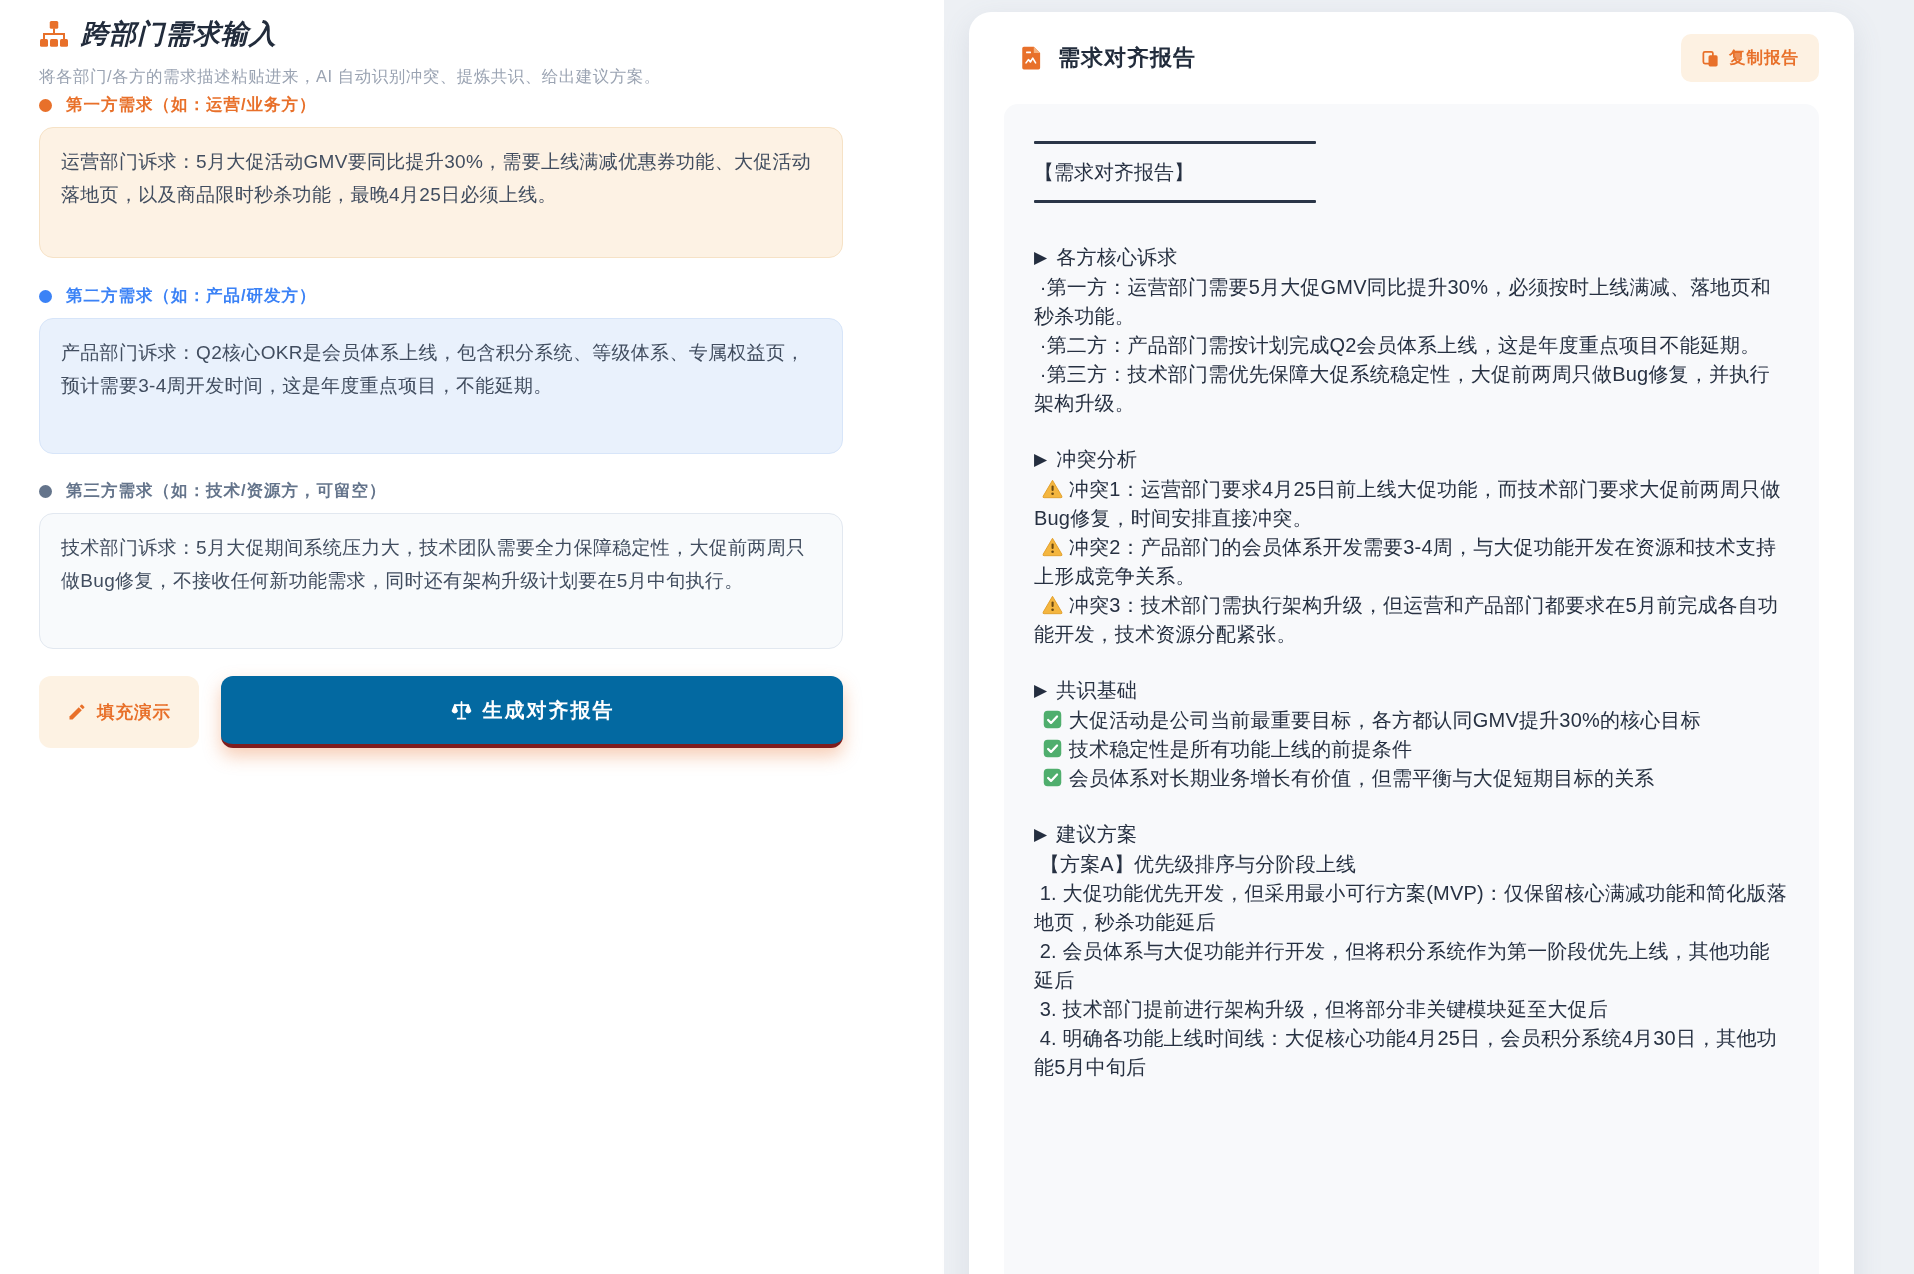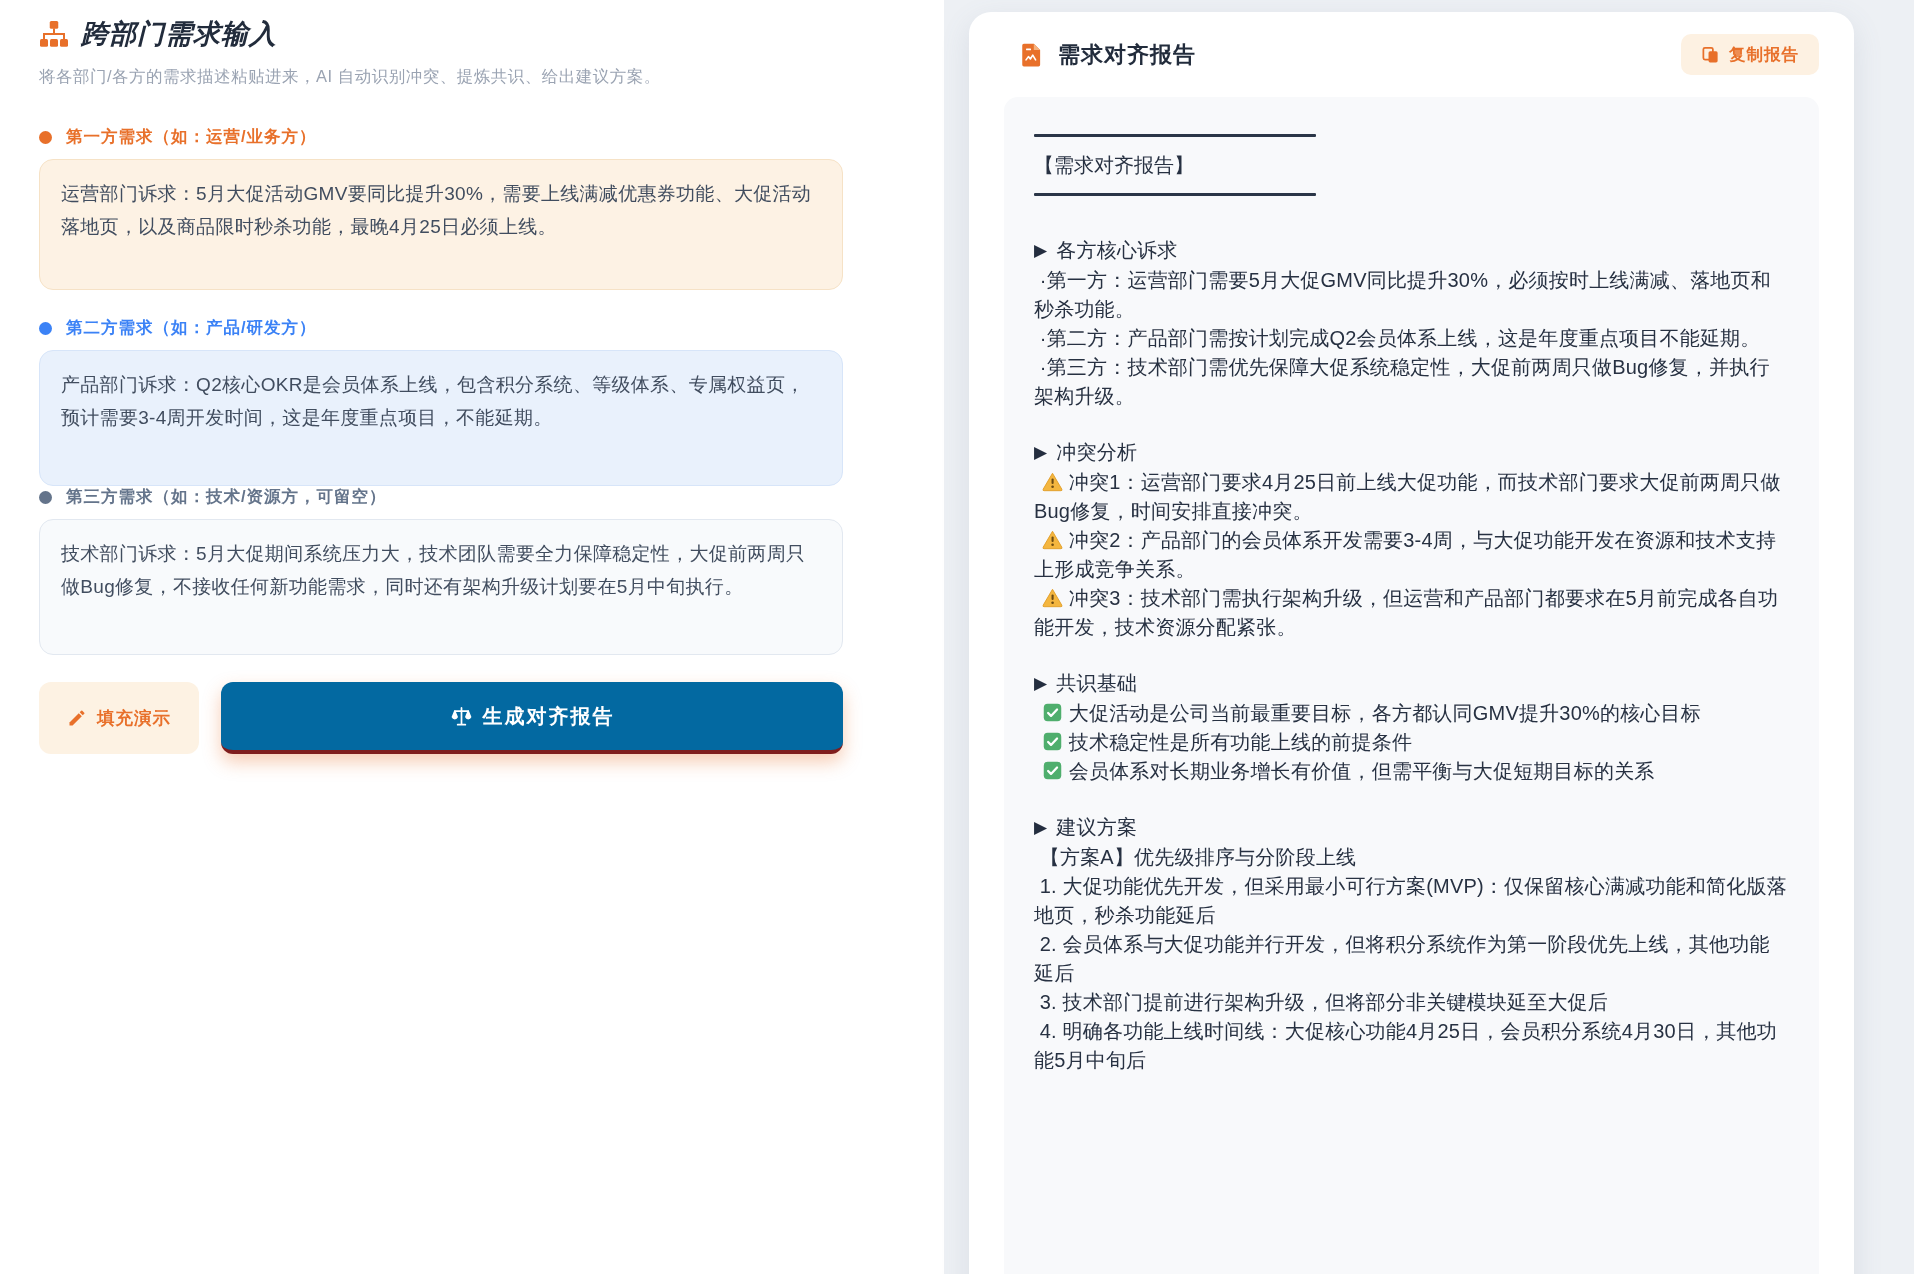--- a/index.html
+++ b/index.html
@@ -11,23 +11,23 @@
   .app { display:flex; width:1914px; height:1274px; overflow:hidden; }
 
   
   .left-panel { width:920px; background:#ffffff; padding:16px 77px 0 39px; flex:none; }
   .lp-header { display:flex; align-items:center; gap:12px;font-style:italic; }
   .lp-title { font-size:27px; font-weight:bold; color:#222c3c; letter-spacing:1px; }
   .lp-sub { margin-top:14px; font-size:16.5px; color:#9aa3b2; letter-spacing:0.5px; }
 
   .sec-label { display:flex; align-items:center; gap:14px; font-size:16.5px; font-weight:bold; letter-spacing:1px; }
   .sec-dot { width:13px; height:13px; border-radius:50%; flex:none; }
-  .sec-1 { margin-top:38px; }
+  .sec-1 { margin-top:6px; }
   .sec-2 { margin-top:27px; }
-  .sec-3 { }
+  .sec-3 { margin-top:26px; }
 
   textarea.party-input {
     display:block; width:804px; margin-top:11px; border-radius:14px;
     border:1px solid transparent; padding:17px 21px; font-size:19px; line-height:33px;
     color:#414d5f; font-family:inherit; resize:none; outline:none; letter-spacing:0.3px;
   }
   .ta-1 { height:131px; }
   .ta-2 { height:136px; }
   .ta-3 { height:136px; }
 
@@ -46,21 +46,21 @@
   .right-area { flex:1; background:#edf0f4; padding:12px 84px 0 25px;margin-left:24px; }
   .report-card {
     width:885px; height:1300px; background:#ffffff; border-radius:22px;
     box-shadow:0 10px 30px rgba(100,116,139,0.14); padding:22px 35px 0 35px;
   }
   .rc-header { display:flex; align-items:center; justify-content:space-between; padding:0 0 0 15px; }
   .rc-title-wrap { display:flex; align-items:center; gap:13px; }
   .rc-title { font-size:22px; font-weight:bold; color:#222c3c; letter-spacing:1px; }
   .btn-copy {
     display:flex; align-items:center; gap:9px; background:#fdf1e2; color:#e8702a;
-    border:none; border-radius:10px; height:41px; padding:0 20px;
+    border:none; border-radius:10px; height:48px; padding:0 20px;
     font-size:16.5px; font-weight:bold; font-family:inherit; letter-spacing:1px; cursor:pointer;
   }
 
   .report-box {
     margin-top:22px; background:#f8f9fb; border-radius:14px; padding:24px 30px;
     height:1230px; overflow:hidden; color:#273142;
   }
   .report-box .line { font-size:20px; line-height:29px; min-height:29px; white-space:pre-wrap; word-break:break-all; letter-spacing:0.2px; }
   .report-box .blank { height:27px; }
   .report-box .rule { width:282px; height:3px; background:#2b3648; margin:13px 0; border-radius:1px; }

